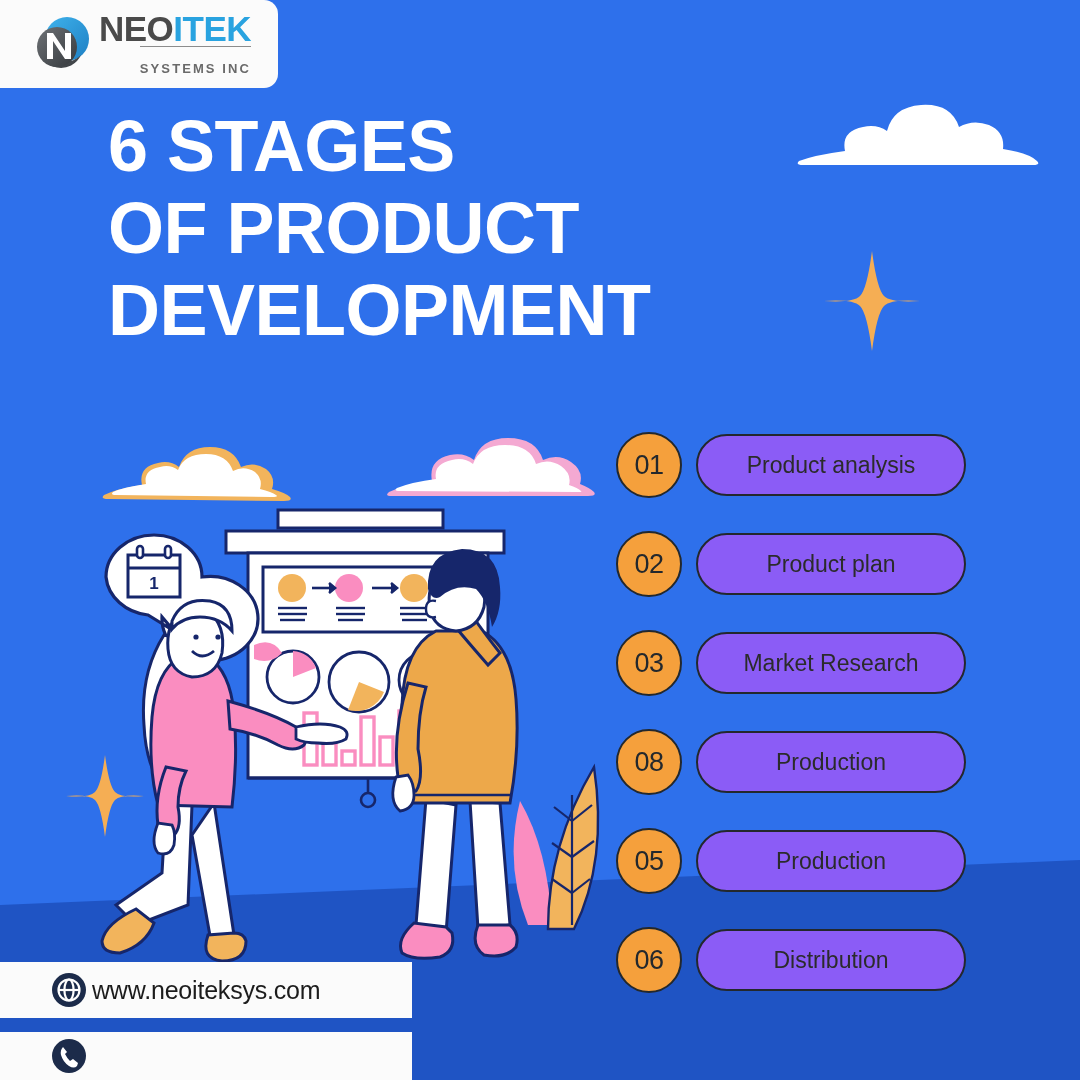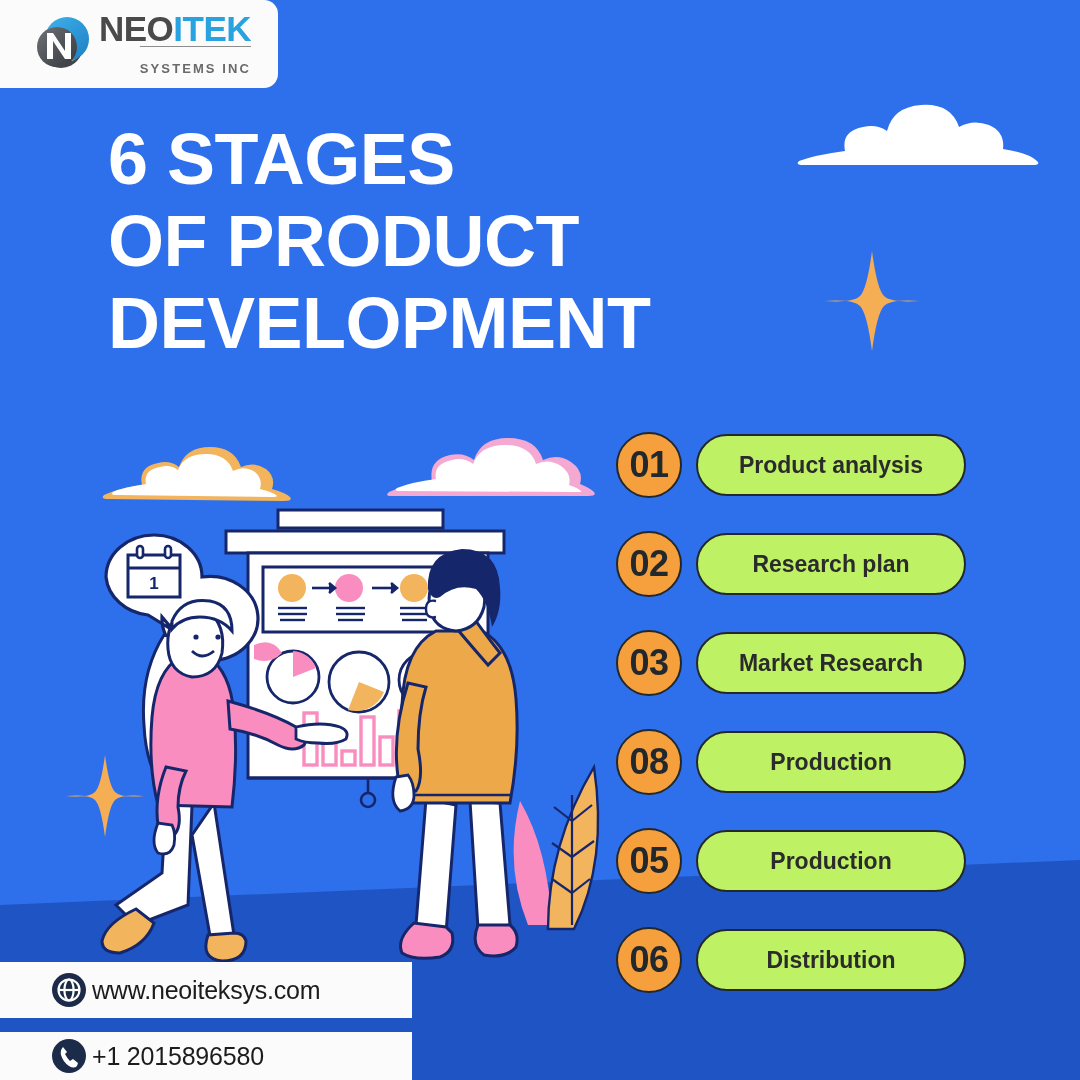--- a/index.html
+++ b/index.html
@@ -43,21 +43,21 @@
   .logo-word .itek { color:#29A3E0; }
   .logo-sub {
     font-size:13px; font-weight:bold; color:#6A6A6A;
     letter-spacing:2.1px; align-self:flex-end;
     border-top:1.6px solid #8C8C8C; padding-top:14px; margin-top:1px;
     white-space:nowrap;
   }
 
   
   .headline {
-    position:absolute; left:108px; top:118px;
+    position:absolute; left:108px; top:105px;
     color:#FFFFFF; font-weight:bold;
     font-size:72px; line-height:1.14;
     letter-spacing:-0.5px;
     z-index:20;
   }
   .headline div { white-space:nowrap; }
 
   
   .deco { position:absolute; z-index:5; }
 
@@ -67,32 +67,32 @@
     display:flex; flex-direction:column; gap:33px;
     z-index:25;
   }
   .step-row { display:flex; align-items:center; }
   .step-num {
     width:66px; height:66px; flex:none;
     border-radius:50%;
     background:#F5A03C;
     border:2.5px solid #23282D;
     display:flex; align-items:center; justify-content:center;
-    font-size:36px; font-weight:bold; color:#23282D;
+    font-size:27px; font-weight:normal; color:#23282D;
     letter-spacing:-0.5px;
     position:relative; z-index:2;
   }
   .step-pill {
     margin-left:14px;
     width:270px; height:62px;
-    background:#bef264;
+    background:#8b5cf6;
     border:2.5px solid #23282D;
     border-radius:34px;
     display:flex; align-items:center; justify-content:center;
-    font-size:23px; font-weight:bold; color:#2B2B2B;
+    font-size:23px; font-weight:normal; color:#2B2B2B;
     white-space:nowrap;
   }
 
   
   .contact {
     position:absolute; left:0;
     background:#FBFBFB;
     display:flex; align-items:center;
     z-index:30;
     padding-left:52px;
@@ -323,21 +323,21 @@
     <div>DEVELOPMENT</div>
   </div>
 
   <div class="steps">
     <div class="step-row">
       <div class="step-num">01</div>
       <div class="step-pill">Product analysis</div>
     </div>
     <div class="step-row">
       <div class="step-num">02</div>
-      <div class="step-pill">Research plan</div>
+      <div class="step-pill">Product plan</div>
     </div>
     <div class="step-row">
       <div class="step-num">03</div>
       <div class="step-pill">Market Research</div>
     </div>
     <div class="step-row">
       <div class="step-num">08</div>
       <div class="step-pill">Production</div>
     </div>
     <div class="step-row">
@@ -363,16 +363,15 @@
   </div>
 
   <div class="contact contact-tel">
     <span class="contact-ico">
       <svg viewBox="0 0 34 34" width="34" height="34">
         <circle cx="17" cy="17" r="17" fill="#1C2B4A"></circle>
         <path d="M11 8 Q8 11 9 16 Q11 23 17 27 Q22 30 25 27 L26 24 L21 20 L18 22
                  Q15 19 13 15 L15 13 L11 8 Z" fill="#FFFFFF"></path>
       </svg>
     </span>
-    <span class="contact-txt">+1 2015896580</span>
   </div>
 
 </div>
 
 </body></html>

